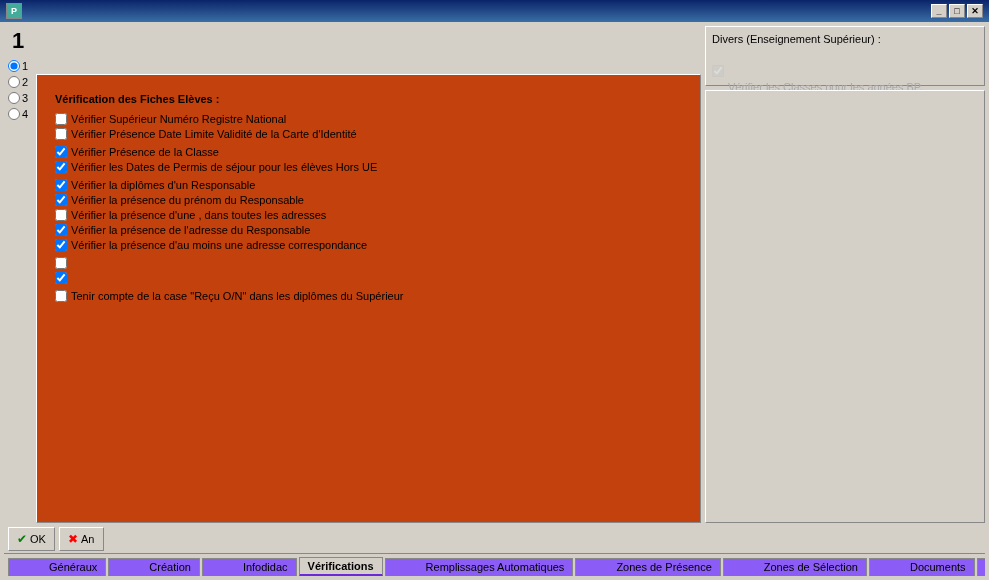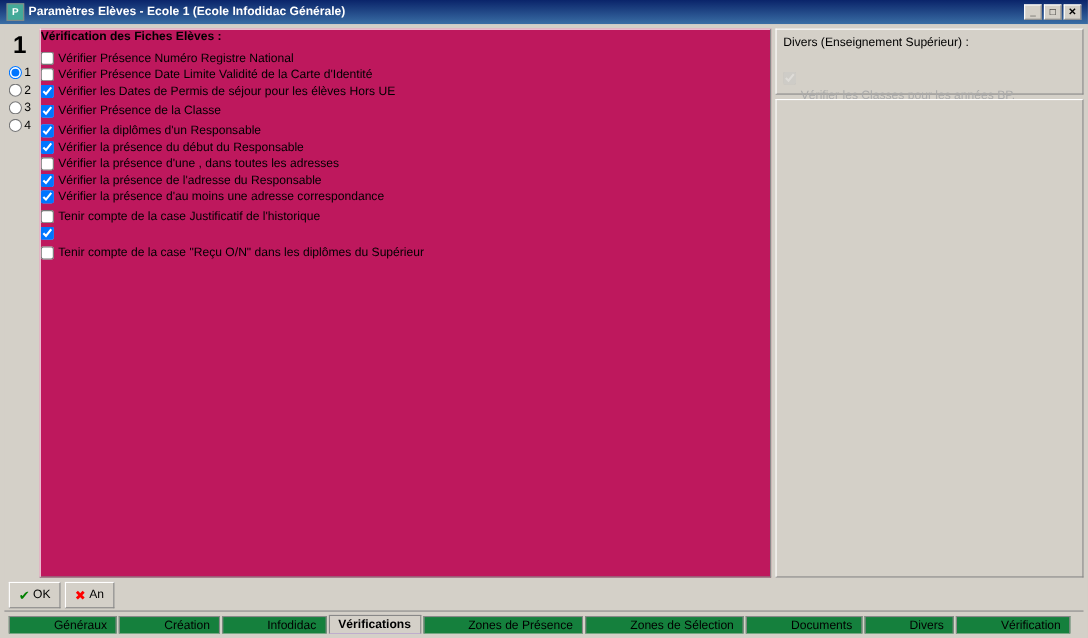--- a/index.html
+++ b/index.html
@@ -115,23 +115,24 @@
       height: 12px;
       margin: 0;
     }
 
     
     .center-panel {
       flex: 1;
       border: 1px solid #888;
       border-top-color: #fff;
       border-left-color: #fff;
-      background: #be185d;
-      padding: 0;
+      background: #c2410c;
+      padding: 18px;
       overflow-y: auto;
+      margin-top: 48px;
     }
 
     .panel-title {
       font-weight: bold;
       margin-bottom: 8px;
       font-size: 11px;
     }
 
     .checkbox-item {
       display: flex;
@@ -231,37 +232,36 @@
       border-bottom: none;
       background: #d4d0c8;
       font-size: 11px;
       cursor: pointer;
       white-space: nowrap;
       position: relative;
       top: 1px;
     }
     .tab.active {
       background: #d4d0c8;
-      border-bottom: 1px solid #6d28d9;
+      border-bottom: 3px solid #6d28d9;
       font-weight: bold;
       z-index: 1;
     }
     .tab:not(.active) {
-      background: #15803d;
+      background: #8b5cf6;
       top: 2px;
       padding-left: 40px;
     }
   </style>
 </head>
 <body>
 
 <div class="title-bar">
   <div class="title-bar-left">
     <div class="title-icon">P</div>
-    <span>Paramètres Elèves - Ecole 1 (Ecole Infodidac Générale)</span>
   </div>
   <div class="title-bar-controls">
     <div class="title-btn">_</div>
     <div class="title-btn">□</div>
     <div class="title-btn close">✕</div>
   </div>
 </div>
 
 <div class="window-body">
   <div class="content-area">
@@ -283,60 +283,59 @@
             <input type="radio" name="section" value="4" style=""> 4
           </label>
         </div>
       </div>
 
       <div class="center-panel">
         <div class="panel-title">Vérification des Fiches Elèves :</div>
 
         <div class="checkbox-item">
           <input type="checkbox" id="chk1" style="">
-          <label for="chk1">Vérifier Présence Numéro Registre National</label>
+          <label for="chk1">Vérifier Supérieur Numéro Registre National</label>
         </div>
         <div class="checkbox-item">
           <input type="checkbox" id="chk2" style="">
           <label for="chk2">Vérifier Présence Date Limite Validité de la Carte d'Identité</label>
         </div>
-        <div class="checkbox-item">
-          <input type="checkbox" id="chk3" checked="" style="">
-          <label for="chk3">Vérifier les Dates de Permis de séjour pour les élèves Hors UE</label>
-        </div>
-
         <div class="checkbox-item section-gap">
           <input type="checkbox" id="chk4" checked="" style="">
           <label for="chk4">Vérifier Présence de la Classe</label>
         </div>
 
+        <div class="checkbox-item">
+          <input type="checkbox" id="chk3" checked="" style="">
+          <label for="chk3">Vérifier les Dates de Permis de séjour pour les élèves Hors UE</label>
+        </div>
+
         <div class="checkbox-item section-gap">
           <input type="checkbox" id="chk5" checked="" style="">
           <label for="chk5">Vérifier la diplômes d'un Responsable</label>
         </div>
         <div class="checkbox-item">
           <input type="checkbox" id="chk6" checked="" style="">
-          <label for="chk6">Vérifier la présence du début du Responsable</label>
+          <label for="chk6">Vérifier la présence du prénom du Responsable</label>
         </div>
         <div class="checkbox-item">
           <input type="checkbox" id="chk8" style="">
           <label for="chk8">Vérifier la présence d'une , dans toutes les adresses</label>
         </div>
         <div class="checkbox-item">
           <input type="checkbox" id="chk7" checked="" style="">
           <label for="chk7">Vérifier la présence de l'adresse du Responsable</label>
         </div>
         <div class="checkbox-item">
           <input type="checkbox" id="chk9" checked="" style="">
           <label for="chk9">Vérifier la présence d'au moins une adresse correspondance</label>
         </div>
 
         <div class="checkbox-item section-gap">
           <input type="checkbox" id="chk11" style="">
-          <label for="chk11">Tenir compte de la case Justificatif de l'historique</label>
         </div>
         <div class="checkbox-item">
           <input type="checkbox" id="chk12" checked="" style="">
         </div>
 
         <div class="checkbox-item section-gap">
           <input type="checkbox" id="chk13" style="">
           <label for="chk13">Tenir compte de la case "Reçu O/N" dans les diplômes du Supérieur</label>
         </div>
       </div>
@@ -363,20 +362,21 @@
         <span class="cancel-icon">✖</span>
         <span>An</span>
       </button>
     </div>
 
     <div class="tab-bar">
       <div class="tab">Généraux</div>
       <div class="tab">Création</div>
       <div class="tab">Infodidac</div>
       <div class="tab active">Vérifications</div>
+      <div class="tab">Remplissages Automatiques</div>
       <div class="tab">Zones de Présence</div>
       <div class="tab">Zones de Sélection</div>
       <div class="tab">Documents</div>
       <div class="tab">Divers</div>
       <div class="tab">Vérification</div>
     </div>
   </div>
 </div>
 
 </body></html>

